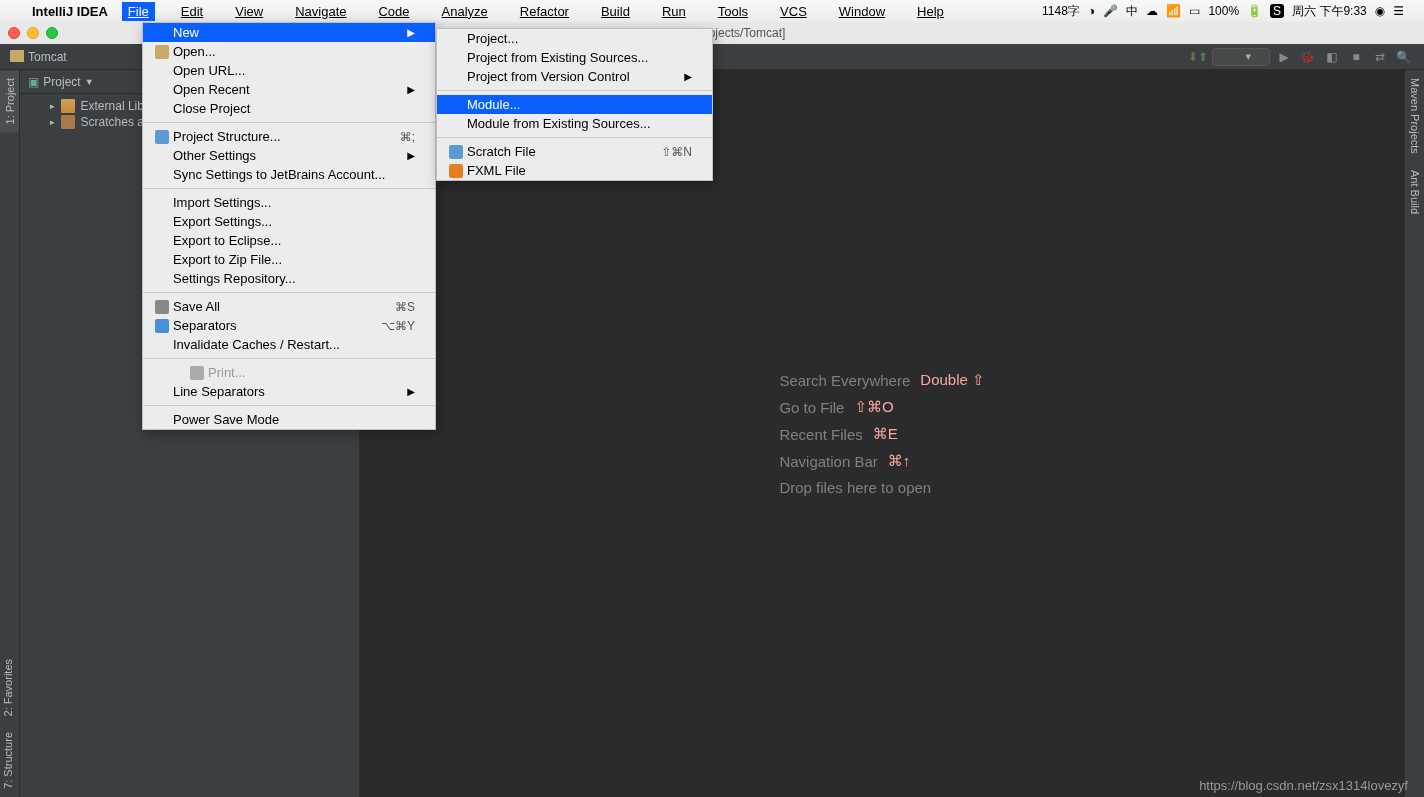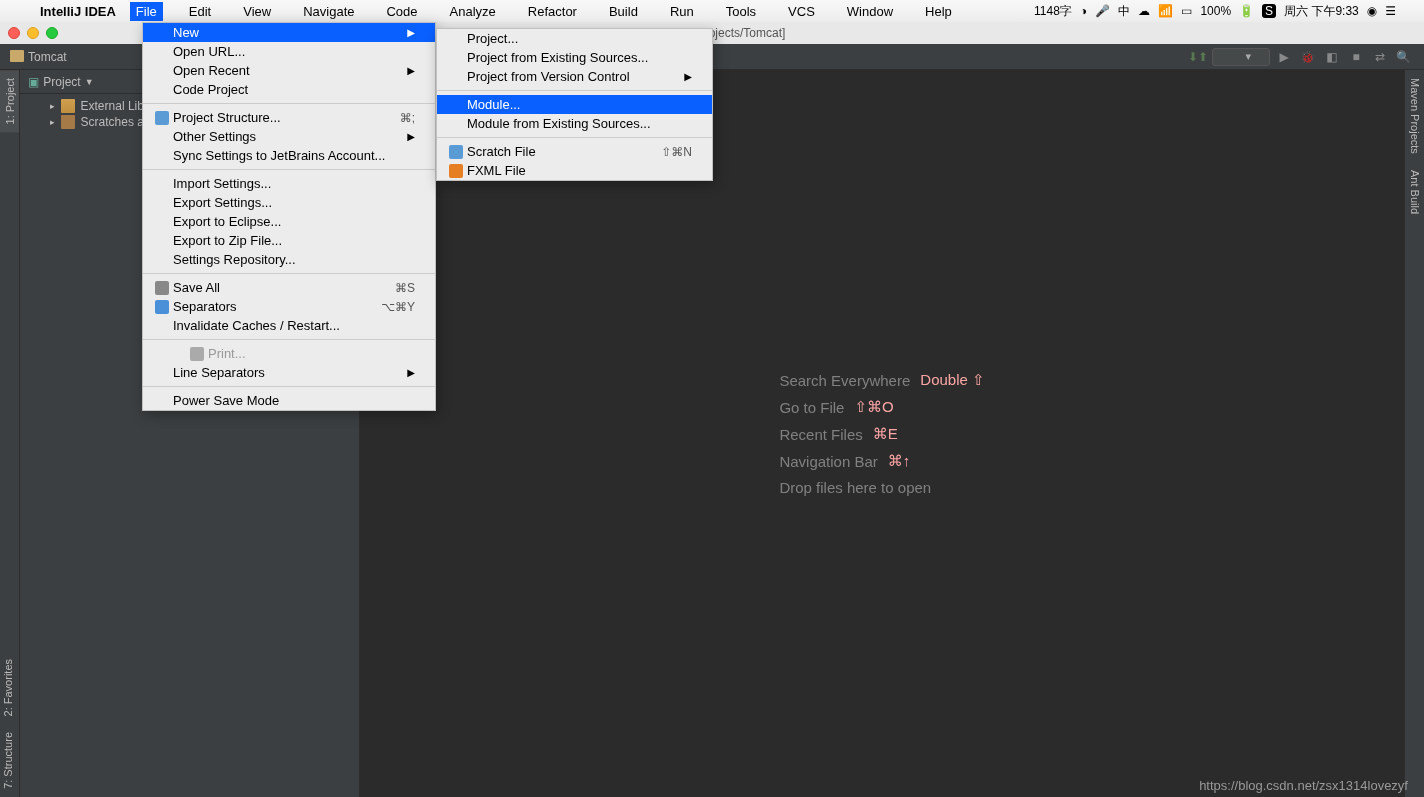--- a/index.html
+++ b/index.html
@@ -1,22 +1,22 @@
 <!DOCTYPE html>
 <html><head>
   <meta charset="utf-8">
   <style>
     * { margin: 0; padding: 0; box-sizing: border-box; font-family: -apple-system, BlinkMacSystemFont, "Helvetica Neue", sans-serif; }
     body { width: 1424px; height: 797px; background: #2b2b2b; overflow: hidden; position: relative; }
     
     
-    .mac-menubar { height: 22px; background: linear-gradient(#f8f8f8, #ececec); display: flex; align-items: center; padding: 0 28px; font-size: 13px; color: #000; }
+    .mac-menubar { height: 22px; background: linear-gradient(#f8f8f8, #ececec); display: flex; align-items: center; padding: 0 20px; font-size: 13px; color: #000; }
     .mac-menubar .apple { margin-right: 12px; font-size: 15px; }
     .mac-menubar .app-name { font-weight: 600; margin-right: 14px; }
-    .mac-menubar .menu-item { margin-right: 20px; padding: 2px 6px; }
+    .mac-menubar .menu-item { margin-right: 20px; padding: 2px 6px; text-decoration: underline; }
     .mac-menubar .menu-item.active { background: #0a60ff; color: #fff; }
     .mac-menubar .right-status { margin-left: auto; display: flex; align-items: center; gap: 8px; font-size: 12px; }
     
     
     .title-bar { height: 22px; background: #e8e8e8; display: flex; align-items: center; padding: 0 8px; gap: 8px; font-size: 12px; color: #333; }
     .traffic-lights { display: flex; gap: 7px; }
     .traffic-lights .dot { width: 12px; height: 12px; border-radius: 50%; }
     .dot.red { background: #ff5f56; border: 0.5px solid #e0443e; }
     .dot.yellow { background: #ffbd2e; border: 0.5px solid #dea123; }
     .dot.green { background: #27c93f; border: 0.5px solid #1aab29; }
@@ -182,31 +182,37 @@
   </div>
 </div>
 
 <div class="dropdown file-menu" id="file-menu">
     <div class="item highlight">
       <span class="icon-slot"></span>
       <span>New</span>
       <span class="arrow">▶</span>
     </div>
     <div class="item">
+      <span class="icon-slot">
+        <span class="small-icon" style="background:#c9a96a;"></span>
+      </span>
+      <span>Open...</span>
+    </div>
+    <div class="item">
       <span class="icon-slot"></span>
       <span>Open URL...</span>
     </div>
     <div class="item">
       <span class="icon-slot"></span>
       <span>Open Recent</span>
       <span class="arrow">▶</span>
     </div>
     <div class="item">
       <span class="icon-slot"></span>
-      <span>Code Project</span>
+      <span>Close Project</span>
     </div>
     <div class="separator"></div>
     <div class="item">
       <span class="icon-slot">
         <span class="small-icon" style="background:#5b9bd5;"></span>
       </span>
       <span>Project Structure...</span>
       <span class="shortcut">⌘;</span>
     </div>
     <div class="item">

